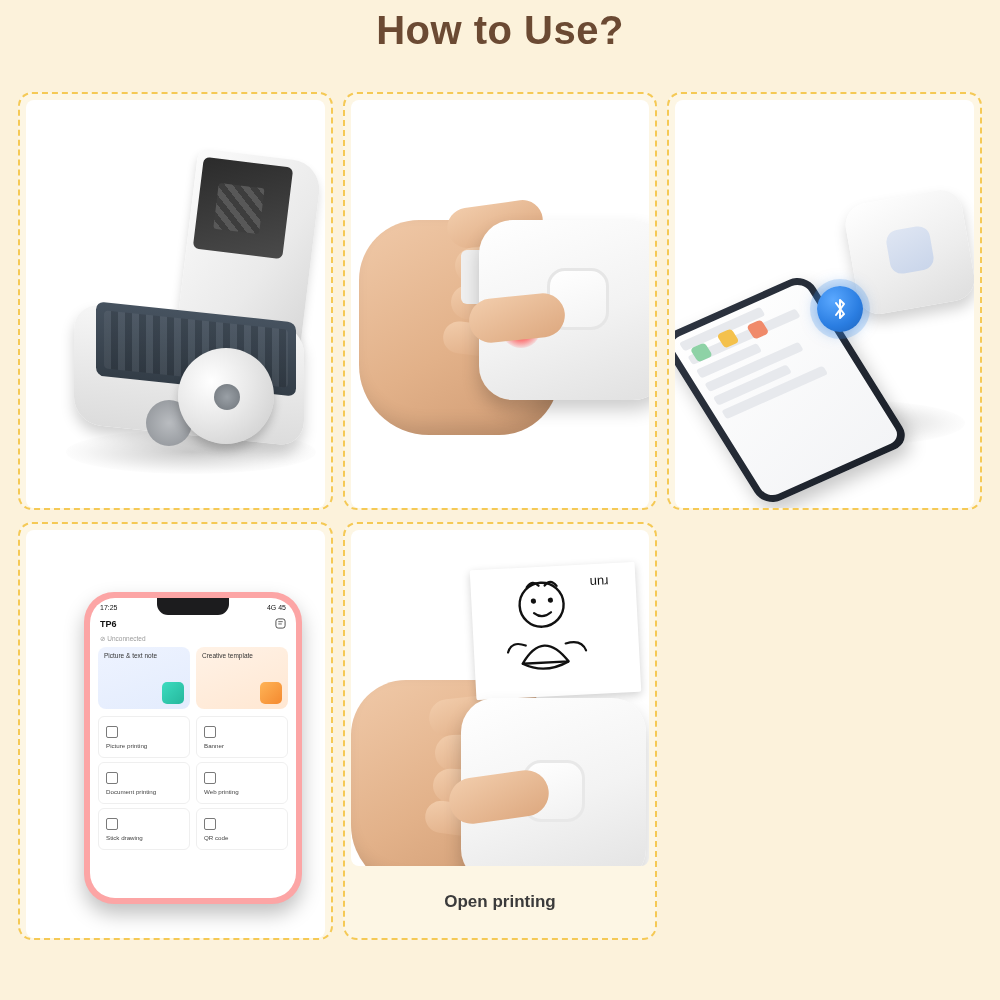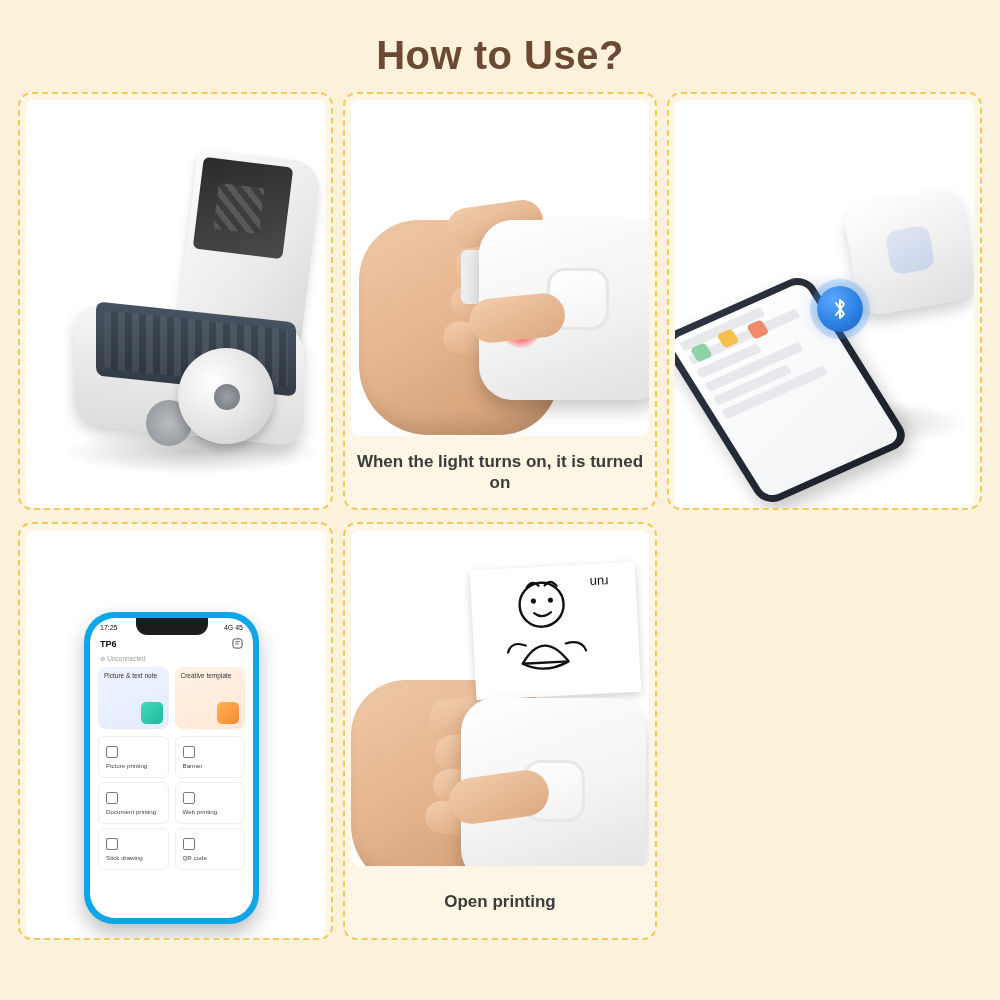--- a/index.html
+++ b/index.html
@@ -14,21 +14,21 @@
     position: relative;
     width: 1000px; height: 1000px;
     background: #fcf2db;
   }
   .title {
     text-align: center;
     font-size: 40px;
     font-weight: bold;
     color: #6b4a33;
     letter-spacing: 0.5px;
-    padding-top: 33px;
+    padding-top: 8px;
     margin: 0;
   }
   .grid {
     position: absolute;
     top: 92px; left: 18px;
     width: 964px;
     display: grid;
     grid-template-columns: repeat(3, 1fr);
     grid-template-rows: 418px 418px;
     gap: 12px 10px;
@@ -229,25 +229,24 @@
     position:absolute; left:142px; top:186px; width:46px; height:46px;
     background: radial-gradient(circle at 35% 30%, #5aa8ff 0%, #2a7de1 60%, #1d63bb 100%);
     border-radius: 50%;
     box-shadow: 0 0 0 7px rgba(60,140,230,0.22), 0 0 16px rgba(40,120,220,0.5);
     display:flex; align-items:center; justify-content:center;
     color:#fff; font-size:26px; line-height:1;
   }
 
   
   .p5-phone {
-    position:absolute; left:58px; top:62px; width:175px; height:312px;
-    background:#0ea5e9;
+    position:absolute; left:58px; top:62px; width:218px; height:312px;
+    background:#fca5a5;
     border-radius: 30px;
     box-shadow: 0 10px 20px rgba(0,0,0,0.25);
-    margin-top: 20px;
   }
   .p5-screen {
     position:absolute; inset:6px;
     background:#ffffff;
     border-radius: 25px;
     overflow:hidden;
   }
   .p5-notch {
     position:absolute; left:50%; transform:translateX(-50%); top:6px;
     width:72px; height:17px; background:#1c1c1e; border-radius:0 0 11px 11px; z-index:3;
@@ -335,21 +334,20 @@
         <div class="p3-finger" style="left:104px;top:146px;width:86px;height:36px;transform:rotate(-4deg);"></div>
         <div class="p3-finger" style="left:100px;top:186px;width:80px;height:34px;transform:rotate(2deg);"></div>
         <div class="p3-finger" style="left:92px;top:224px;width:74px;height:32px;transform:rotate(7deg);"></div>
         <div class="p3-slot"></div>
         <div class="p3-printer"></div>
         <div class="p3-window"></div>
         <div class="p3-light"></div>
         <div class="p3-finger" style="left:118px;top:196px;width:96px;height:44px;transform:rotate(-6deg);border-radius:30px;"></div>
         <span class="sr">A hand holding the square white printer, power indicator glowing red</span>
       </div>
-      <div class="caption">When the light turns on, it is turned on</div>
     </div>
 
     <div class="cell">
       <div class="photo">
         <div class="shadow-ellipse" style="left:60px;top:300px;width:230px;height:46px;"></div>
         <div class="p4-phone">
           <div class="p4-screen">
             <div class="p4-row" style="width:60%;"></div>
             <div class="p4-row" style="width:80%;"></div>
             <div class="p4-row" style="width:45%;"></div>

